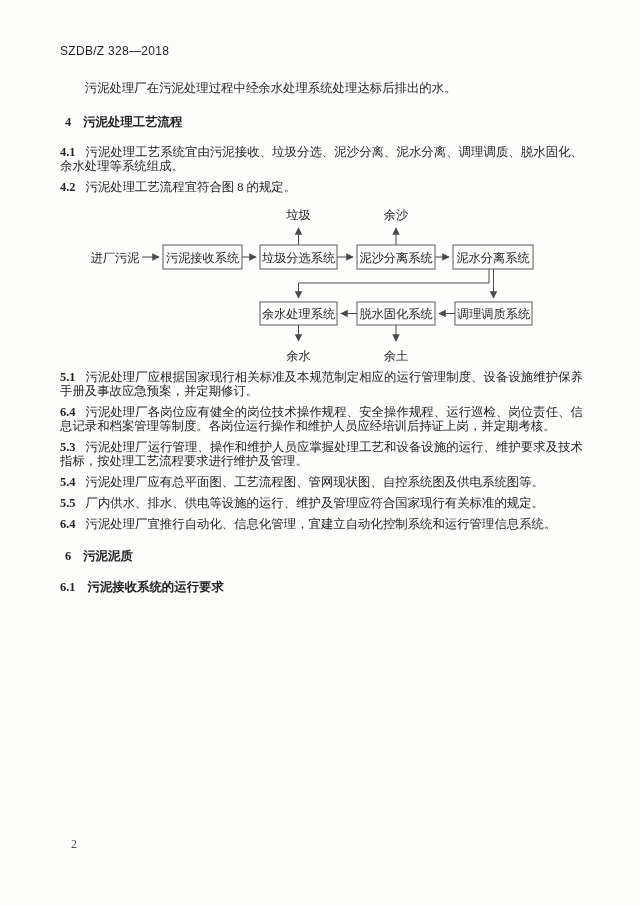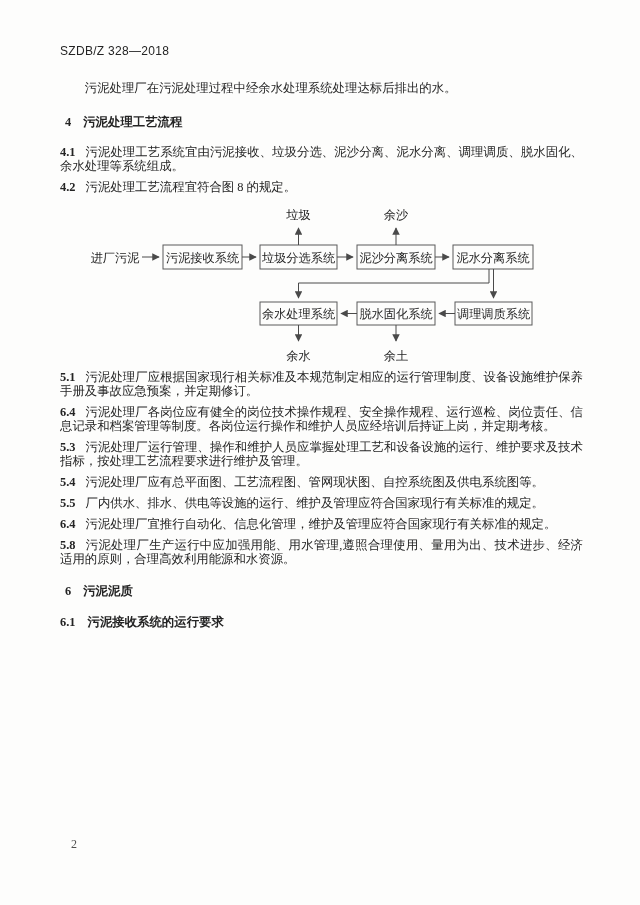--- a/index.html
+++ b/index.html
@@ -144,23 +144,22 @@
 
   <p class="clause"><span class="cnum">6.4</span><span>污泥处理厂各岗位应有健全的岗位技术操作规程、安全操作规程、运行巡检、岗位责任、信息记录和档案管理等制度。各岗位运行操作和维护人员应经培训后持证上岗，并定期考核。</span></p>
 
   <p class="clause"><span class="cnum">5.3</span><span>污泥处理厂运行管理、操作和维护人员应掌握处理工艺和设备设施的运行、维护要求及技术指标，按处理工艺流程要求进行维护及管理。</span></p>
 
   <p class="clause"><span class="cnum">5.4</span><span>污泥处理厂应有总平面图、工艺流程图、管网现状图、自控系统图及供电系统图等。</span></p>
 
   <p class="clause"><span class="cnum">5.5</span><span>厂内供水、排水、供电等设施的运行、维护及管理应符合国家现行有关标准的规定。</span></p>
 
 
-  <p class="clause"><span class="cnum">6.4</span><span>污泥处理厂宜推行自动化、信息化管理，维护及管理应符合国家现行有关标准的规定。</span></p>
+  <p class="clause"><span class="cnum">6.4</span><span>污泥处理厂宜推行自动化、信息化管理，宜建立自动化控制系统和运行管理信息系统。</span></p>
 
-  <p class="clause"><span class="cnum">5.8</span><span>污泥处理厂生产运行中应加强用能、用水管理,遵照合理使用、量用为出、技术进步、经济适用的原则，合理高效利用能源和水资源。</span></p>
 
   <p class="sec-heading"><span class="hnum">6</span><span>污泥泥质</span></p>
 
   <p class="sub-heading"><span class="hnum">6.1</span><span>污泥接收系统的运行要求</span></p>
 
 
   <div class="page-num">2</div>
 
 </div>
 

